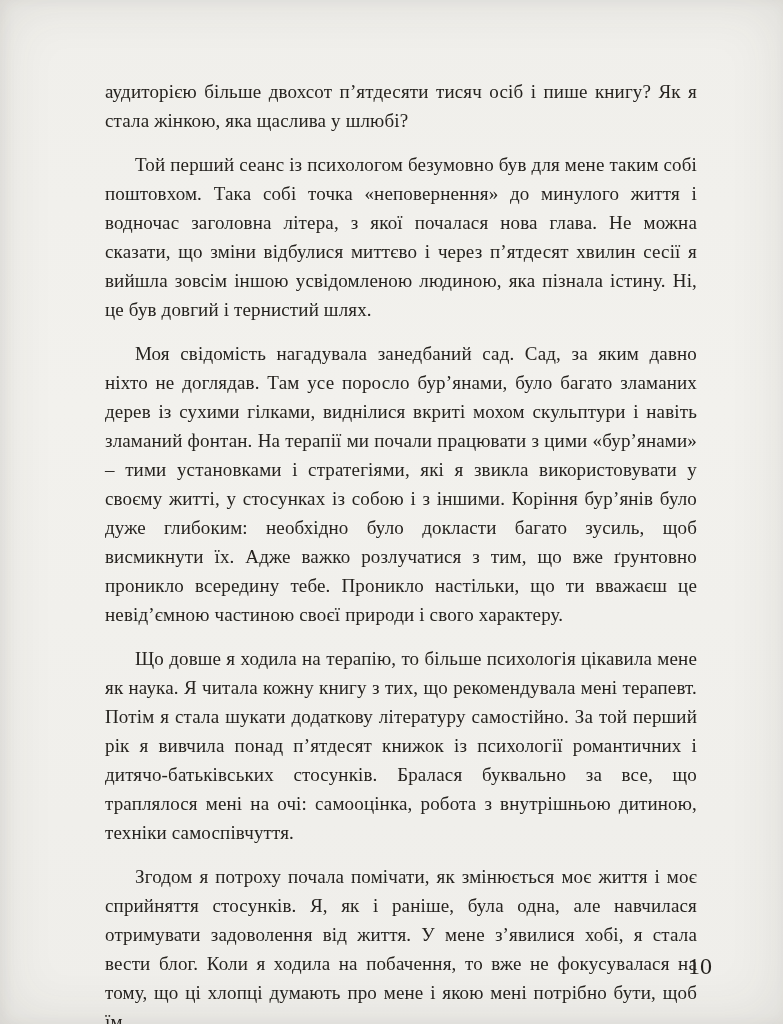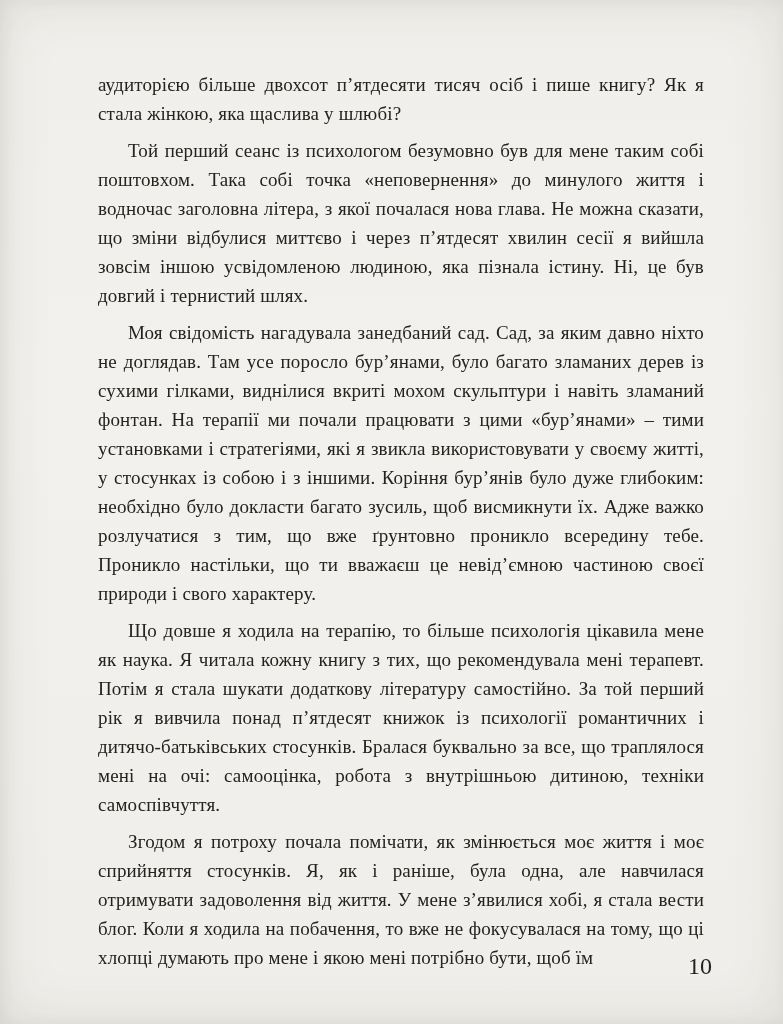--- a/index.html
+++ b/index.html
@@ -26,21 +26,21 @@
     top: 62px;
     left: 90px;
     width: 622px;
     color: #26231f;
     font-size: 19px;
     line-height: 29px;
     text-align: justify;
     letter-spacing: 0.15px;
   }
   .text-column p {
-    margin: 8px;
+    margin: 15px;
     text-indent: 30px;
     text-rendering: optimizeLegibility;
   }
   .text-column p.continuation {
     text-indent: 0;
   }
   .page-number {
     position: absolute;
     bottom: 44px;
     left: 90px;

